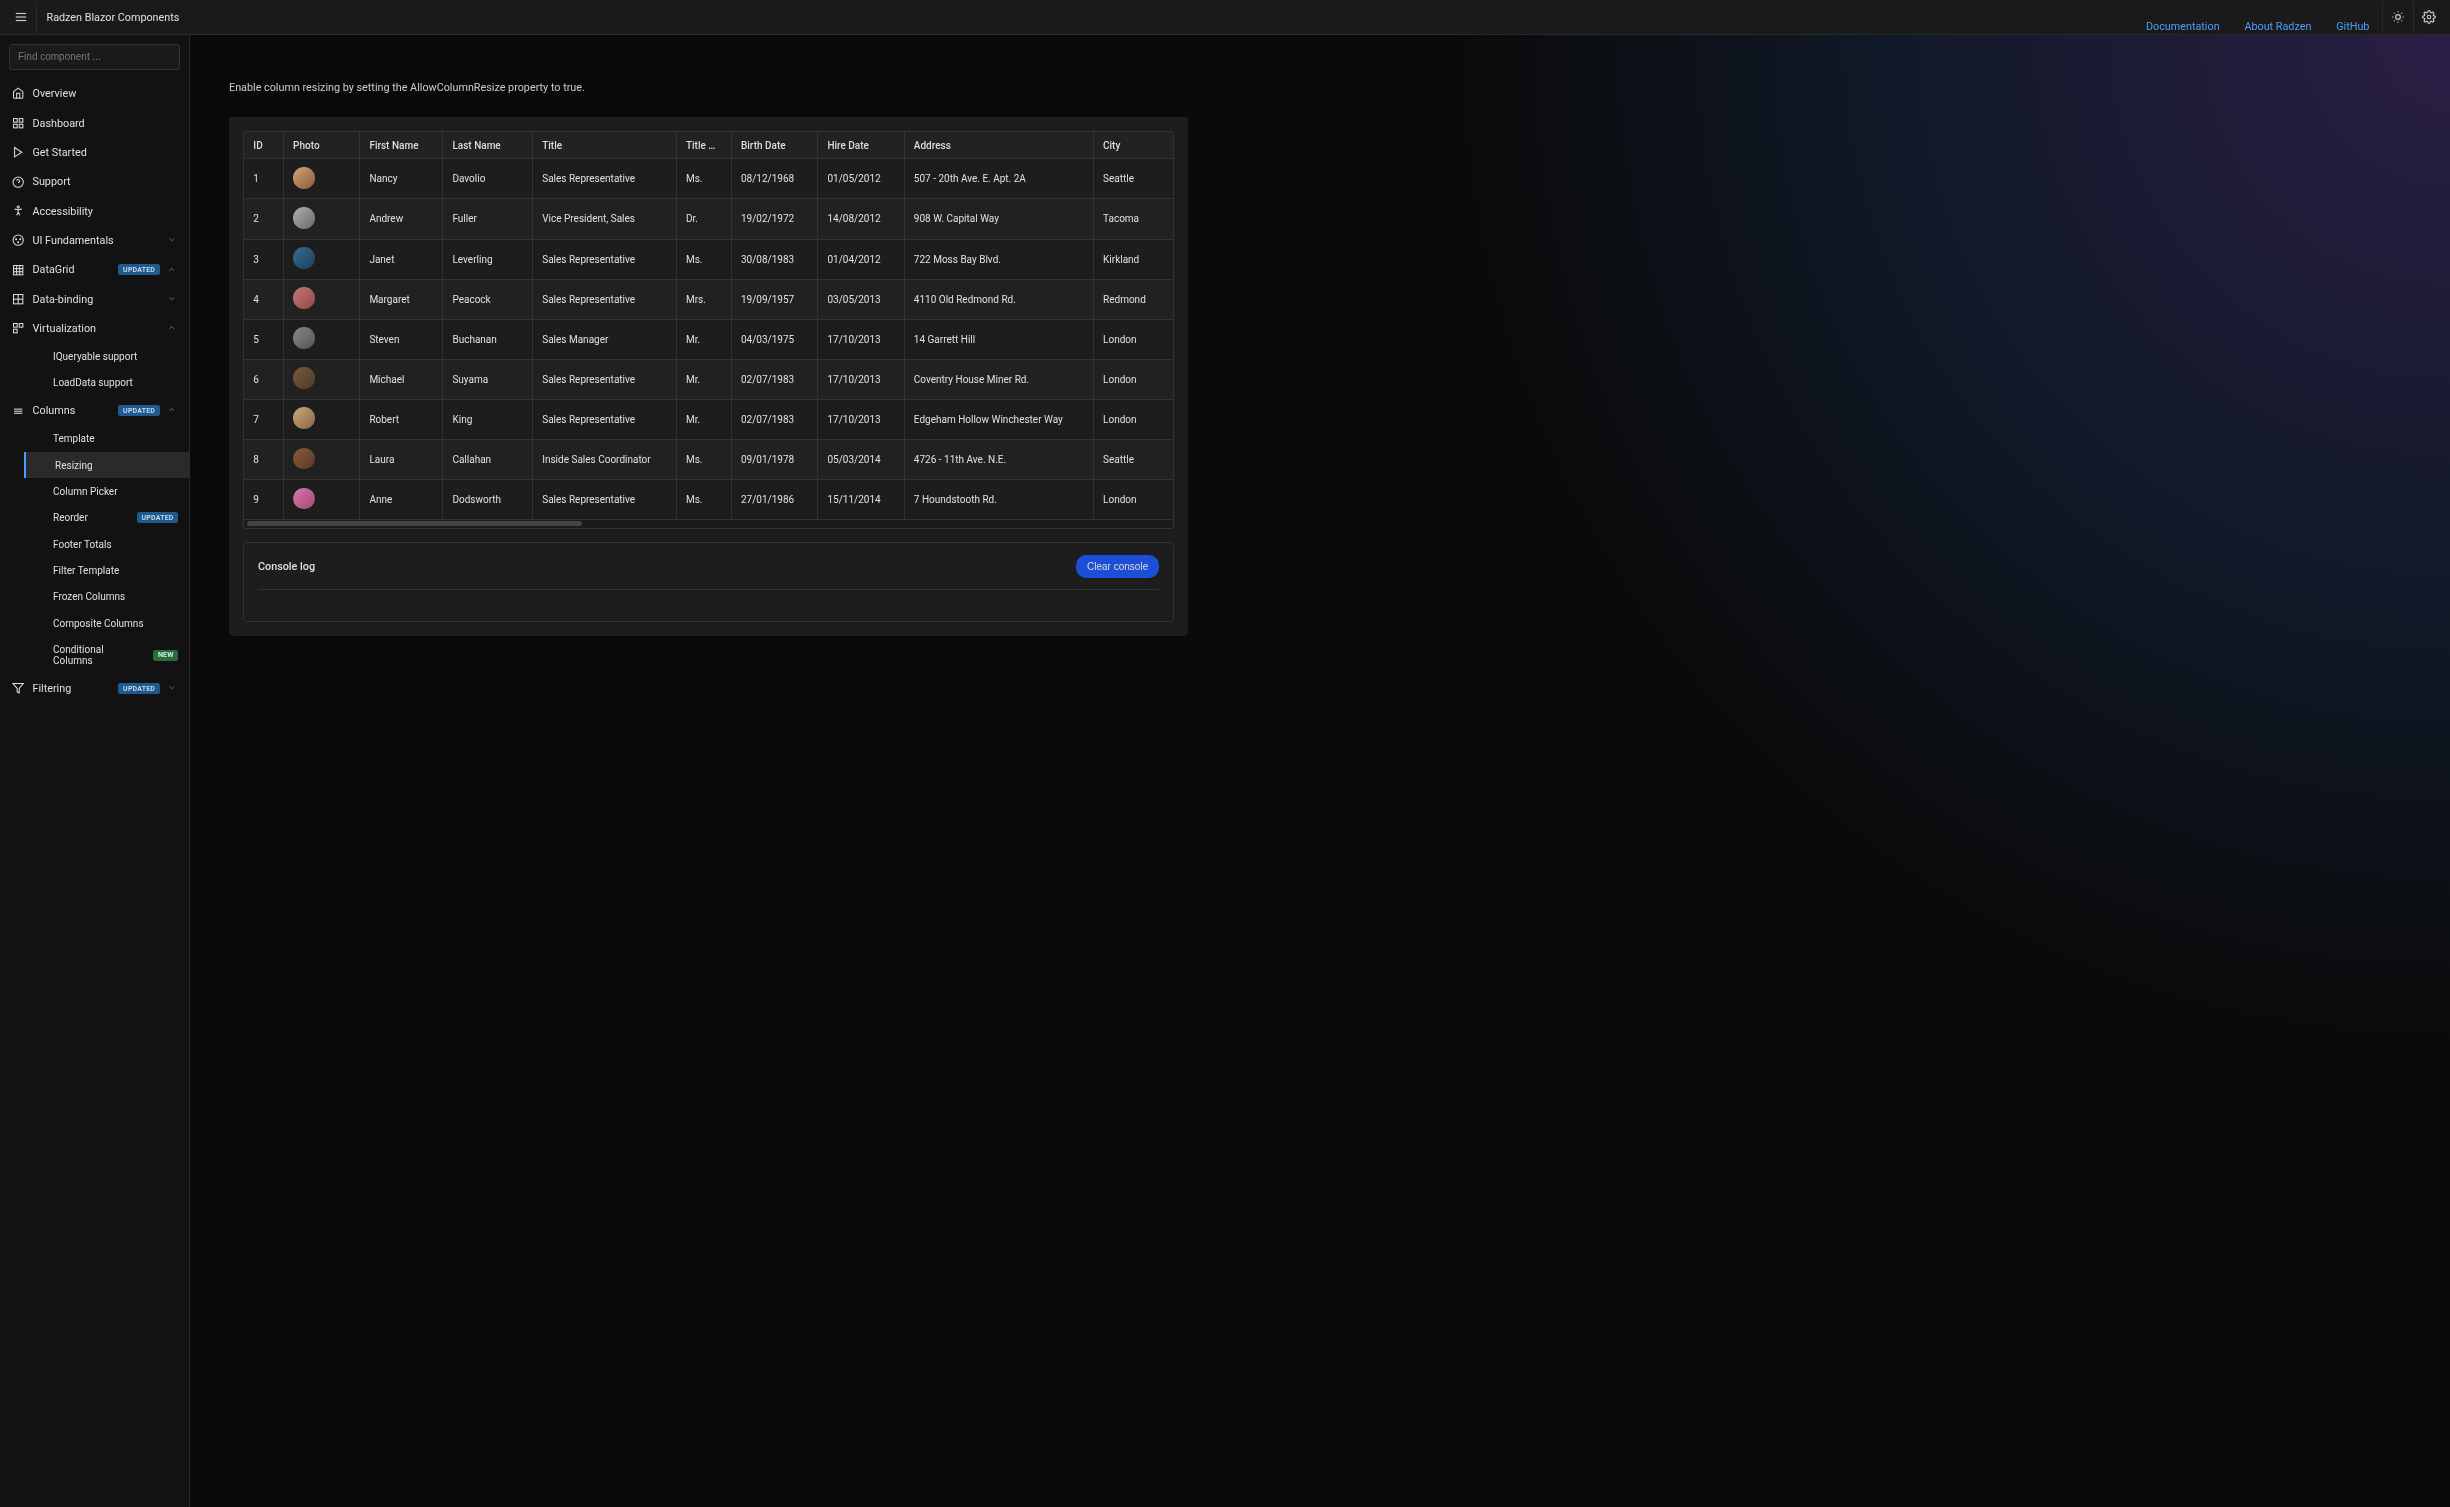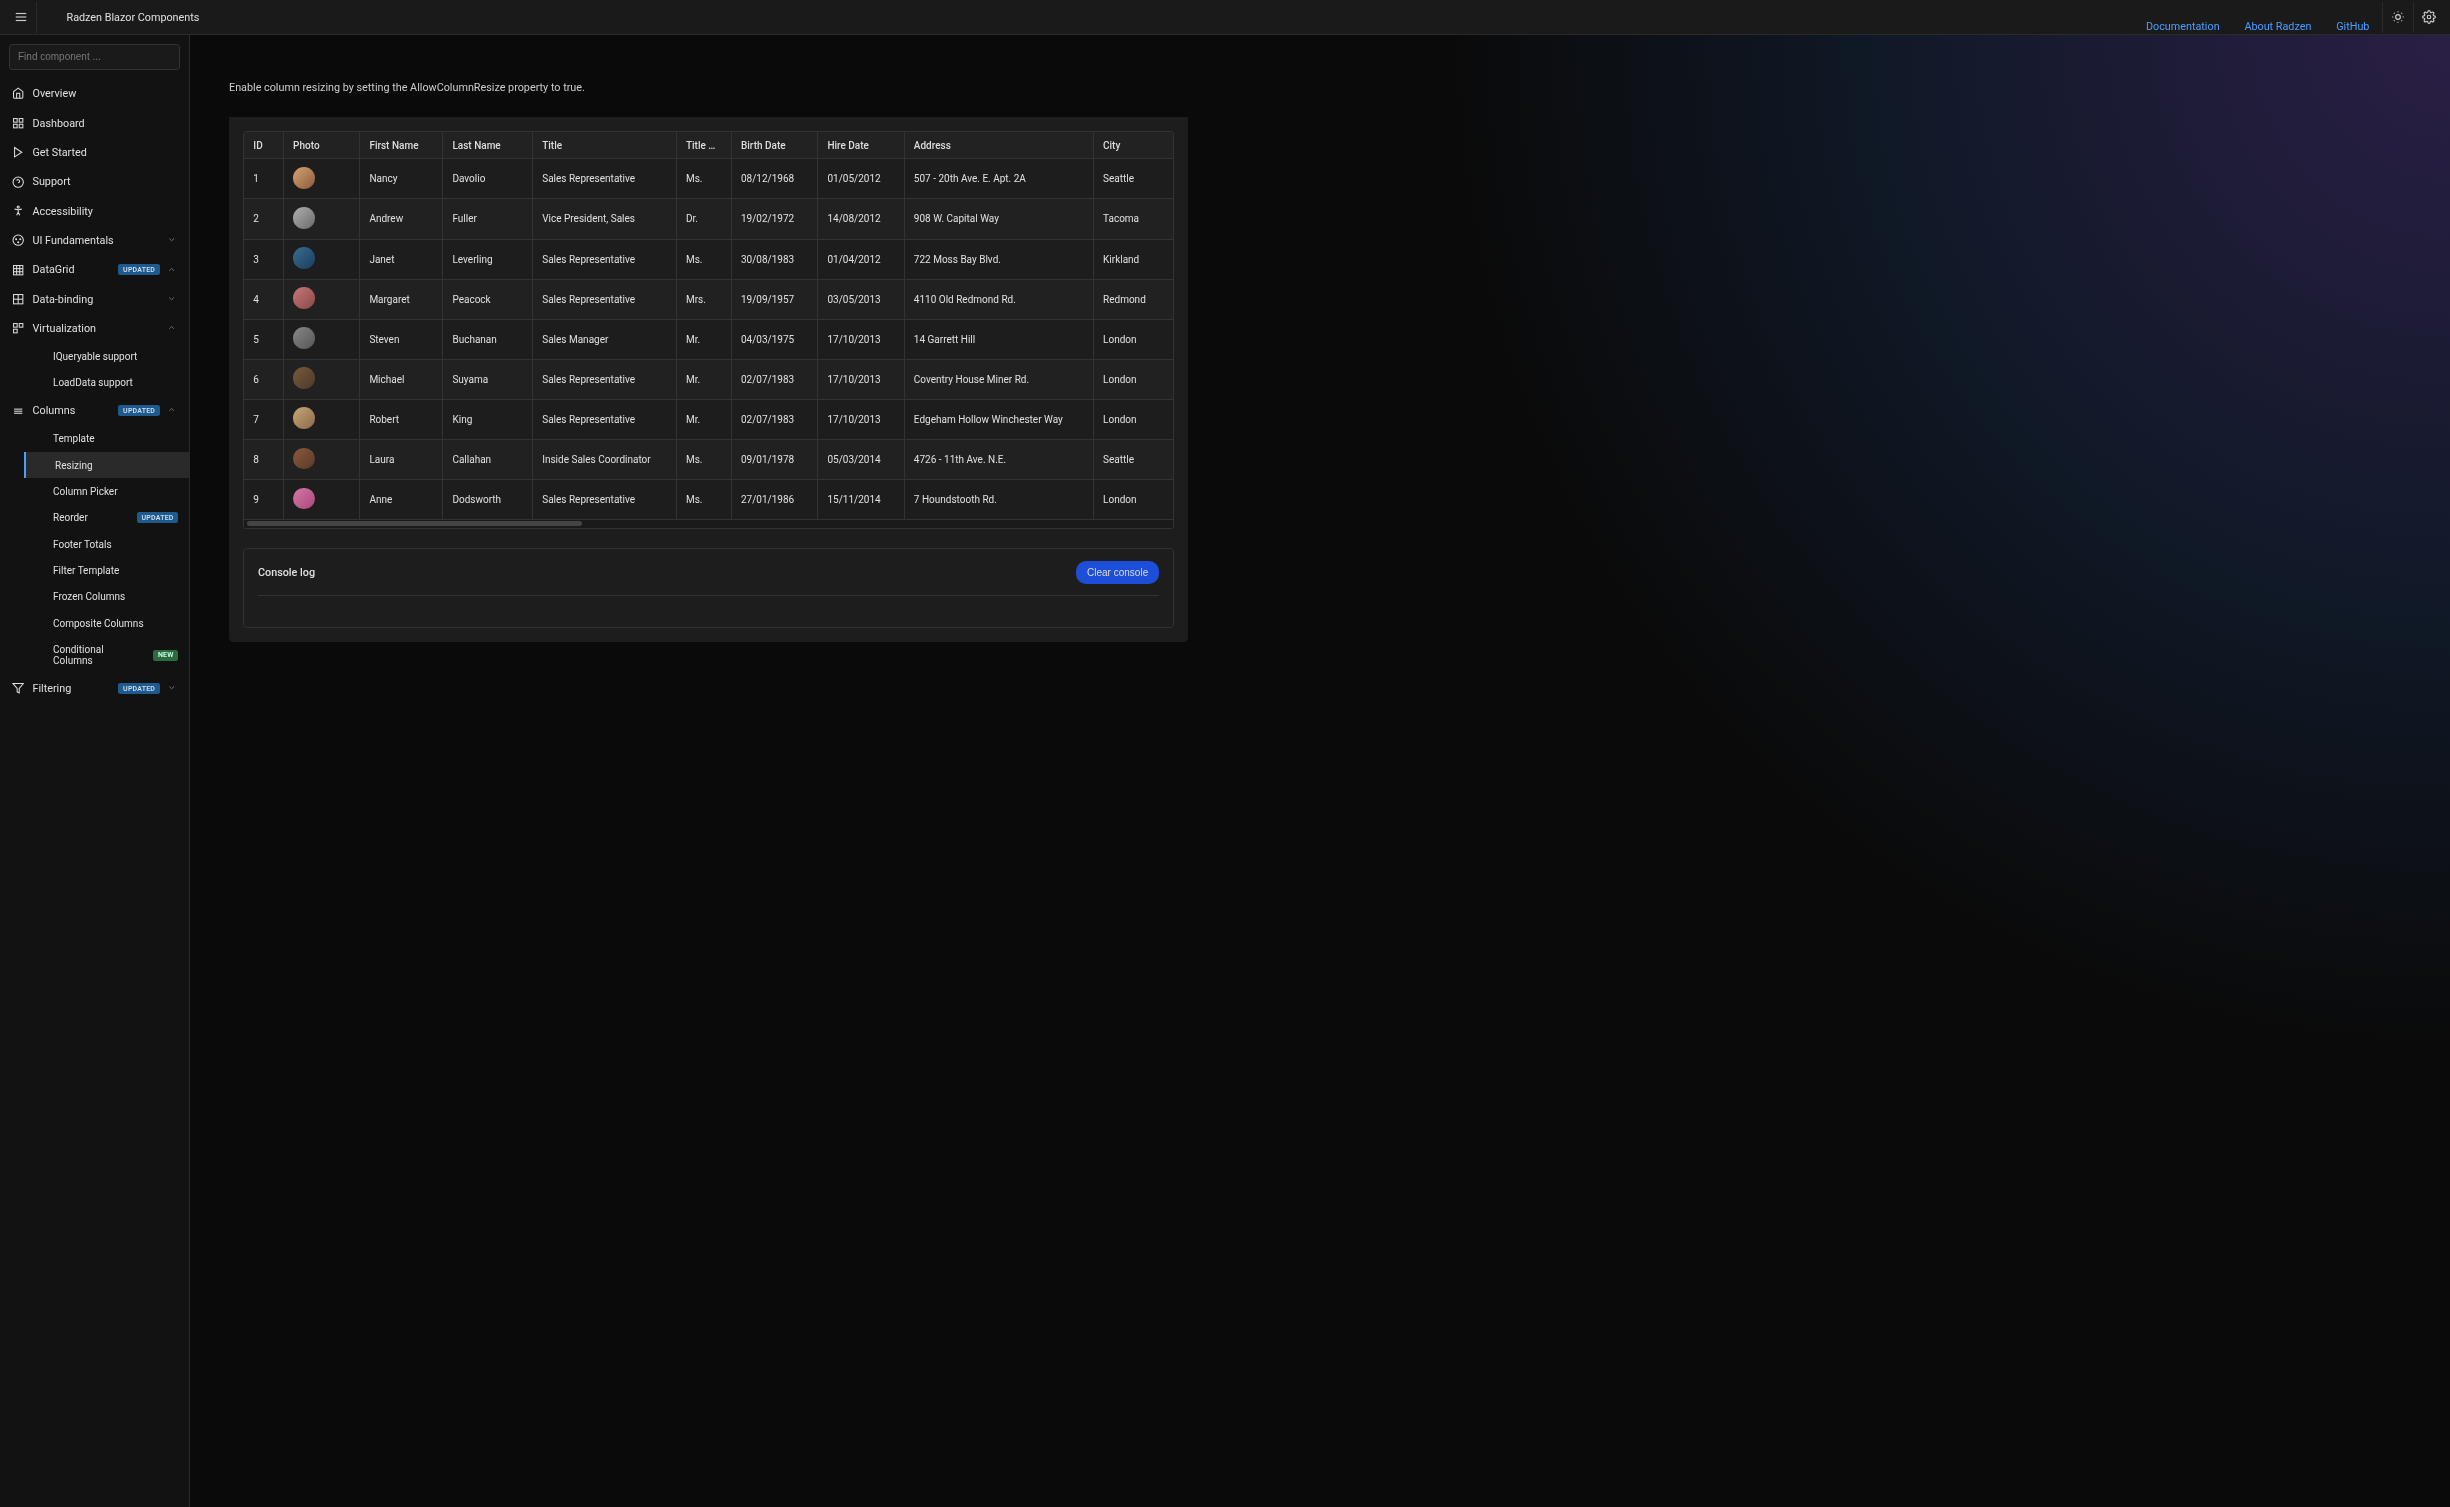--- a/index.html
+++ b/index.html
@@ -21,21 +21,21 @@
   align-items: center;
   padding: 0 6.2px;
 }
 .hamburger {
   width: 31px; height: 31px;
   display: flex; align-items: center; justify-content: center;
   border-right: 0.8px solid #2a2a2a;
   margin-right: 9.3px;
   cursor: pointer;
 }
-.brand { color: #e0e0e0; font-size: 10.8px; flex: 0 0 auto; margin-left: 20px; }
+.brand { color: #e0e0e0; font-size: 10.8px; flex: 0 0 auto; }
 .header-spacer { flex: 1; }
 .header-link {
   color: #4a9eff;
   padding: 0 12.4px;
   cursor: pointer;
   font-size: 10.8px;
   margin-top: 19px;
 }
 .header-icon {
   width: 31px; height: 31px;
@@ -193,21 +193,21 @@
   position: absolute;
   left: 3.1px; top: 1.5px;
   width: 36%;
   height: 4.6px;
   background: #444;
   border-radius: 2.3px;
 }
 
 
 .console {
-  margin-top: 19px;
+  margin-top: 13px;
   border: 0.8px solid #333;
   border-radius: 4.6px;
   padding: 12.4px 14px;
   background: #1d1d1d;
 }
 .console-head {
   display: flex;
   align-items: center;
   justify-content: space-between;
   padding-bottom: 10.8px;

